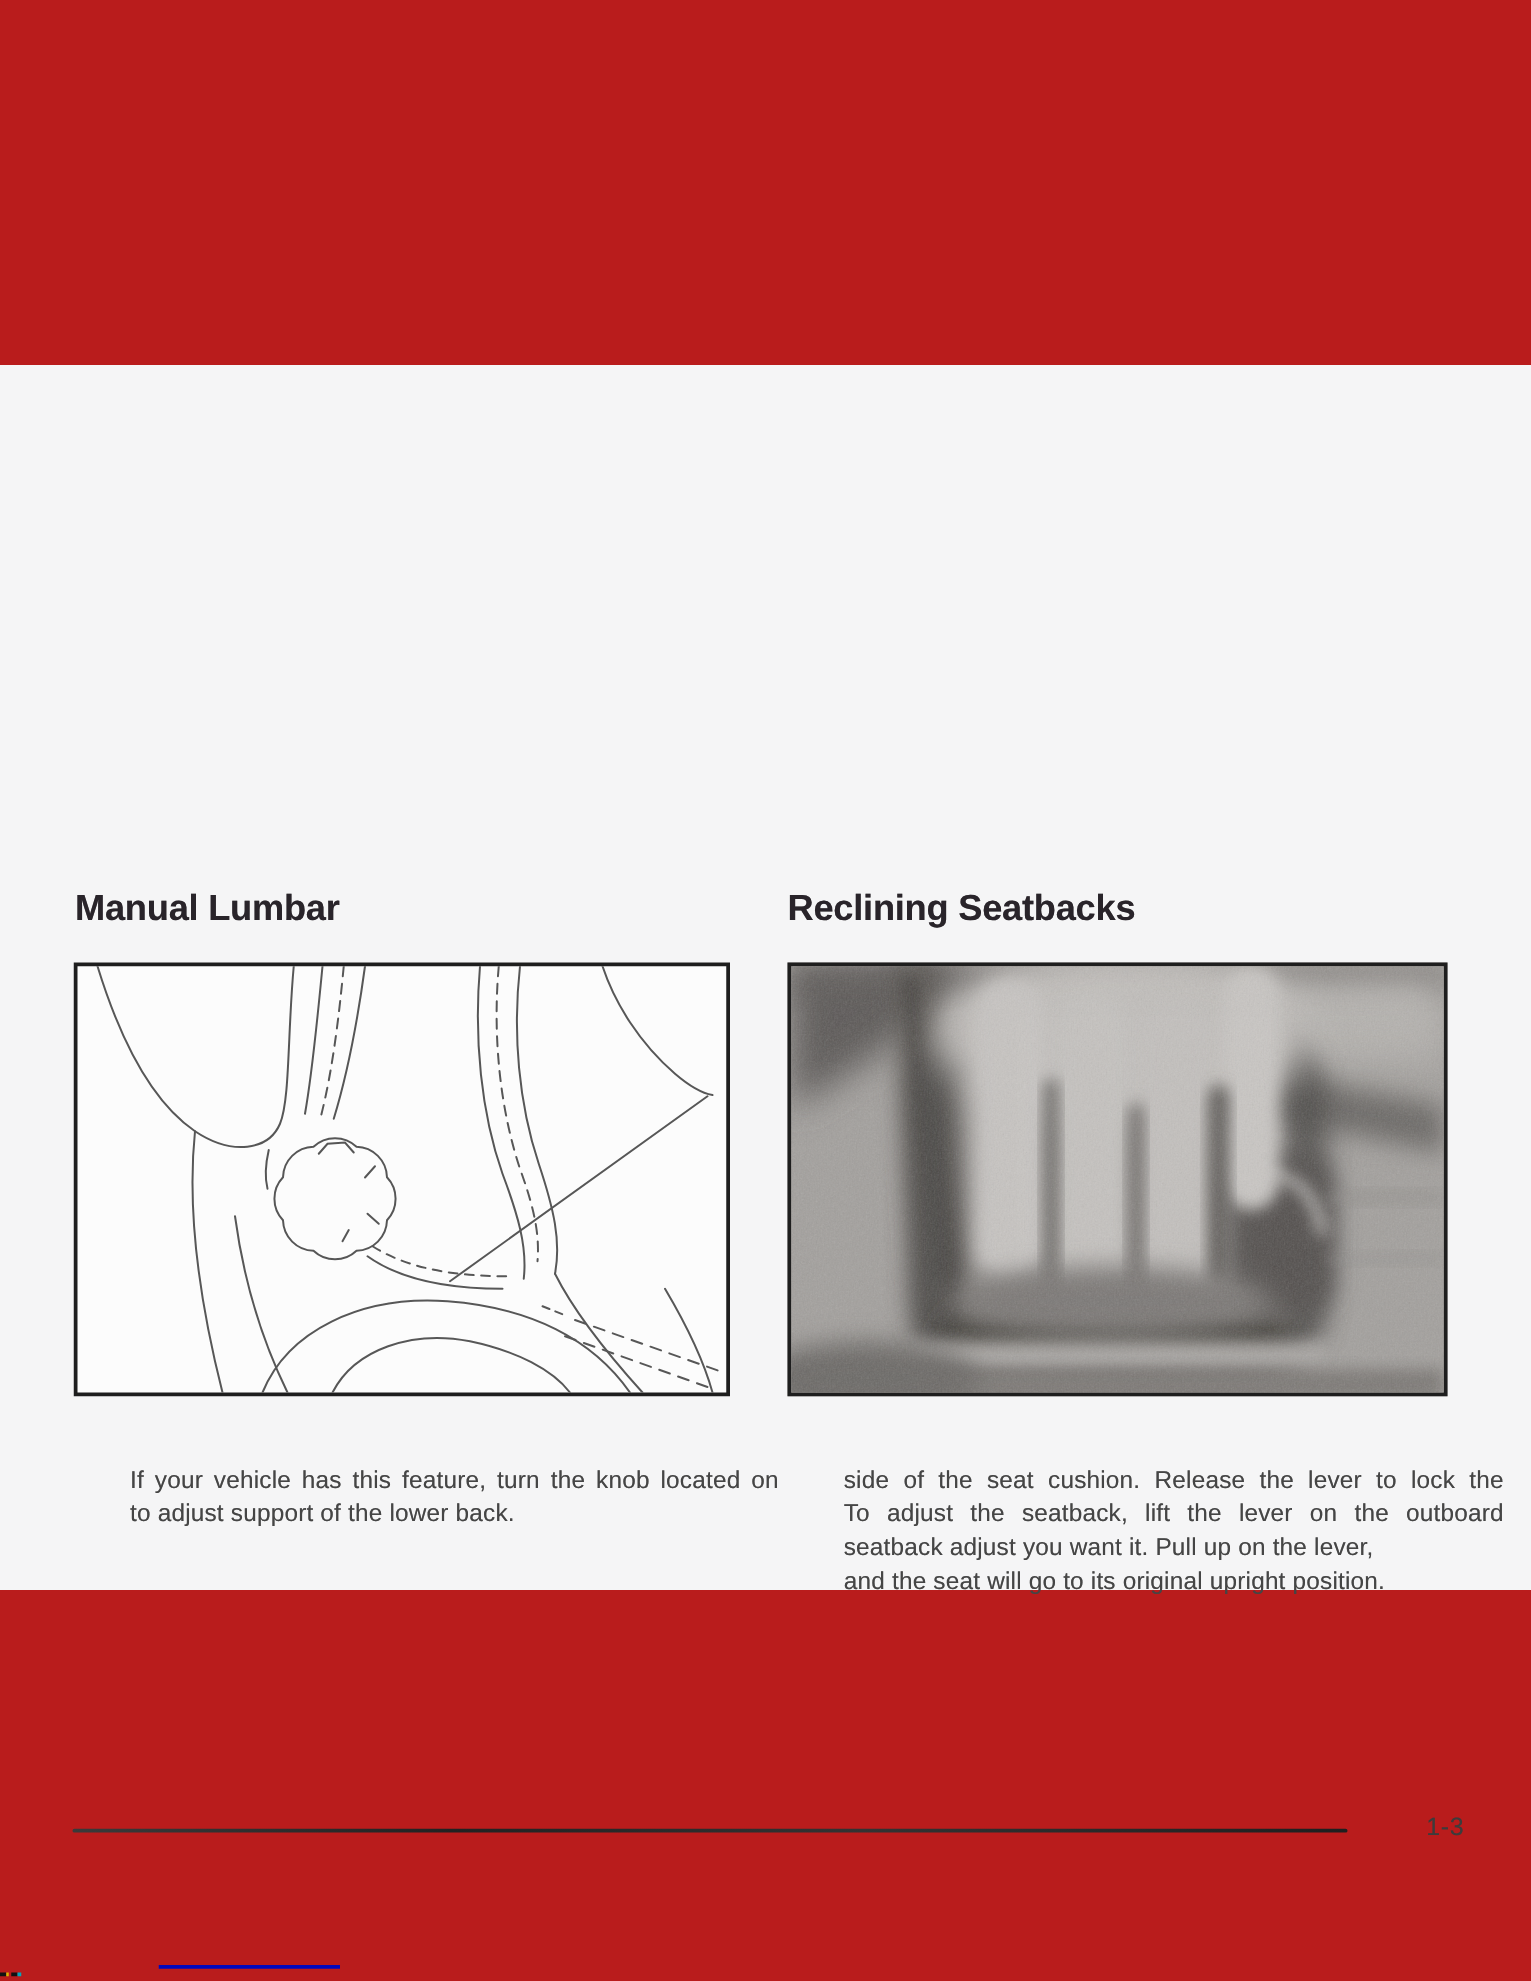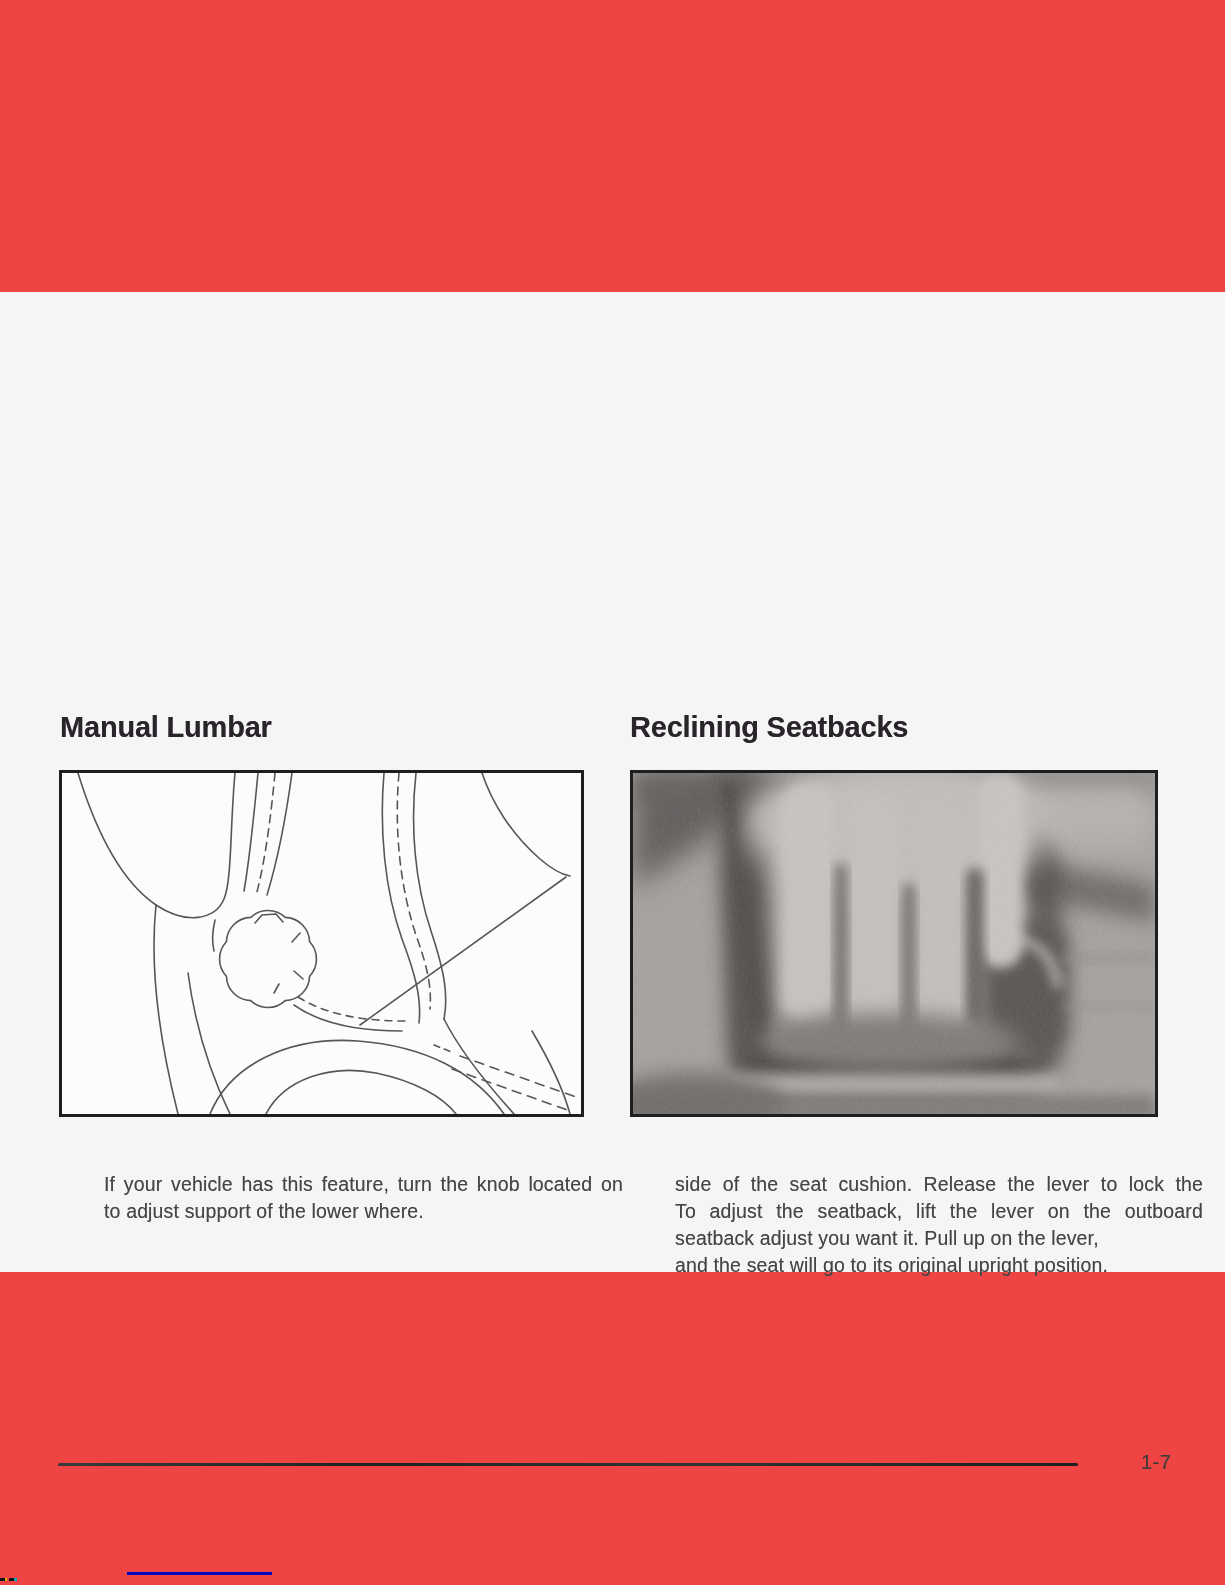--- a/index.html
+++ b/index.html
@@ -1,17 +1,17 @@
 <!DOCTYPE html>
 <html><head>
 <meta charset="utf-8">
 <style>
   html,body{margin:0;padding:0;background:#ffffff;}
   .page{
-    position:relative;width:1225px;height:1585px;background:#ef4444;overflow:hidden;
+    position:relative;width:1225px;height:1585px;background:#b91c1c;overflow:hidden;
     font-family:"Liberation Sans", sans-serif;
   }
   .scan-band{
     position:absolute;left:0;top:292px;width:1225px;height:980px;
     background:#f5f5f6;
   }
   .heading{
     position:absolute;top:419px;margin:0;
     font-size:29px;font-weight:700;letter-spacing:-0.2px;color:#29242a;
     text-shadow:0 0 0.5px rgba(41,36,42,.55);
@@ -154,32 +154,32 @@
         <rect x="430" y="180" width="92" height="10" fill="#8f8c89" opacity="0.6" filter="url(#b6)"></rect>
         <rect x="430" y="230" width="92" height="8" fill="#908d8a" opacity="0.5" filter="url(#b6)"></rect>
 
         <rect width="522" height="341" filter="url(#weave)" opacity="0.10"></rect>
         <rect width="522" height="341" filter="url(#grain)" opacity="0.16"></rect>
       </svg>
     </figure>
 
     <p class="para left">
       <span class="line fill">If your vehicle has this feature, turn the knob located on</span>
-      <span class="line">to adjust support of the lower where.</span>
+      <span class="line">to adjust support of the lower back.</span>
     </p>
 
     <p class="para right">
       <span class="line fill">side of the seat cushion. Release the lever to lock the</span>
       <span class="line fill">To adjust the seatback, lift the lever on the outboard</span>
       <span class="line">seatback adjust you want it. Pull up on the lever,</span>
       <span class="line">and the seat will go to its original upright position.</span>
     </p>
 
     <div class="rule"></div>
-    <div class="pagenum">1-7</div>
+    <div class="pagenum">1-3</div>
 
   </div>
 
   <div class="link-underline"></div>
   <div class="corner-artifacts">
     <span class="ca-1"></span>
     <span class="ca-2"></span>
     <span class="ca-3"></span>
     <span class="ca-4"></span>
   </div>

